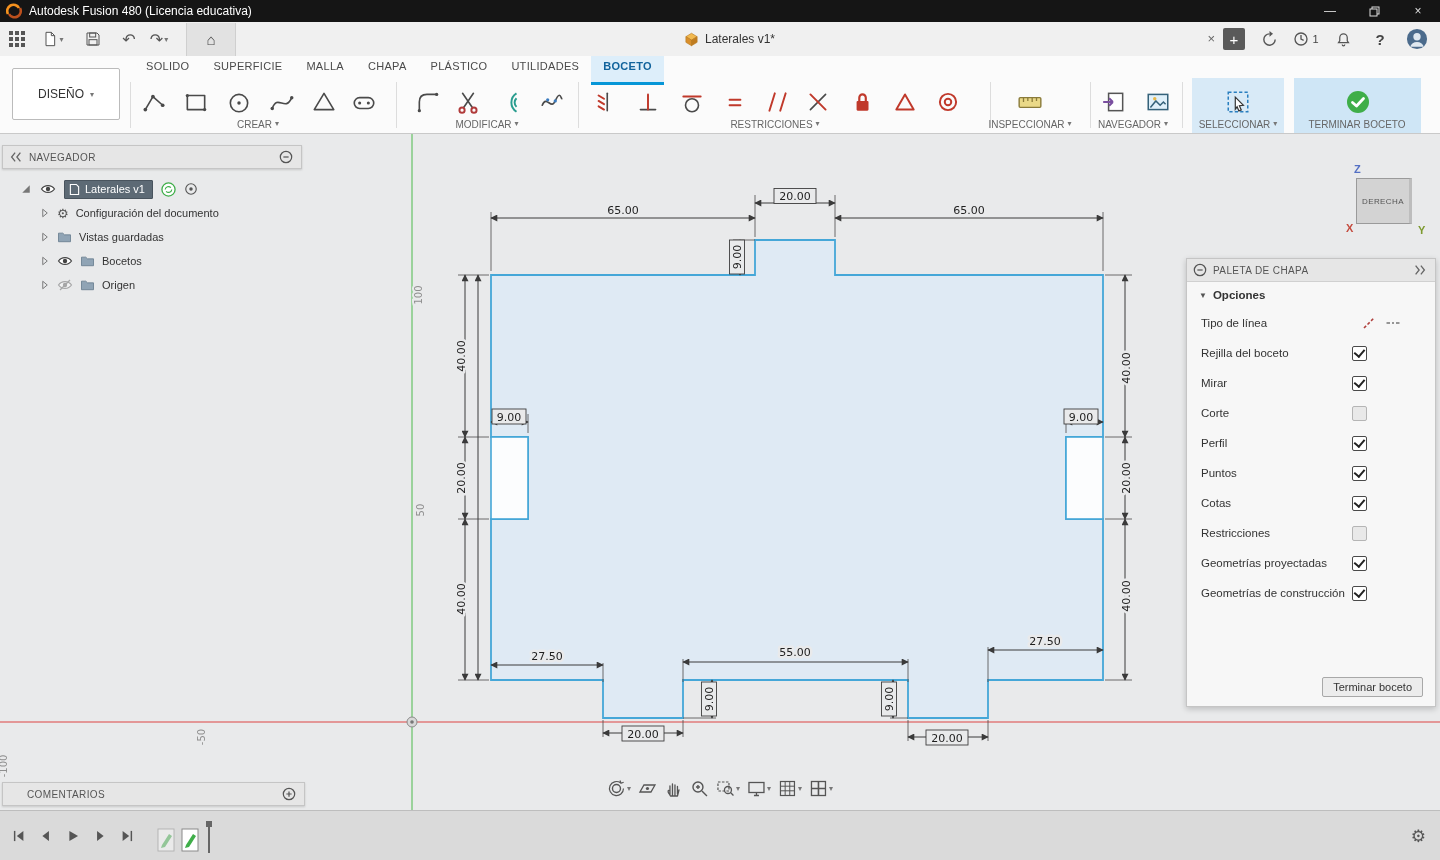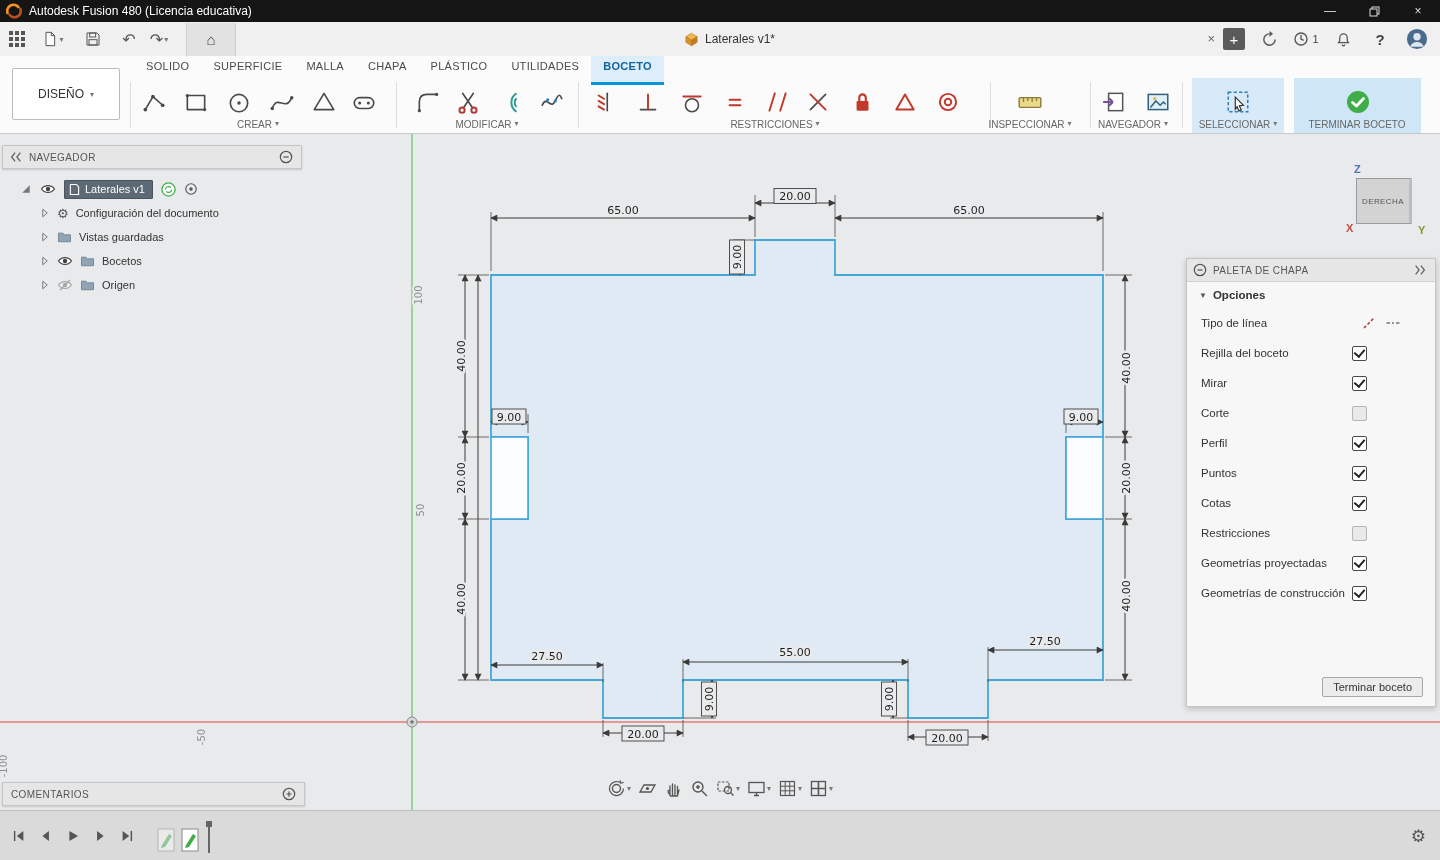--- a/index.html
+++ b/index.html
@@ -713,21 +713,21 @@
       </span>
   </div>
 
   <div class="pfooter">
     <button class="pbtn">Terminar boceto</button>
   </div>
 </div>
 
 <div class="comments">
   <div class="panelhead">
-    <span style="margin-left:8px">COMENTARIOS</span>
+    <span style="margin-left:24px">COMENTARIOS</span>
     <svg width="14" height="14" viewBox="0 0 16 16" style="margin-left:auto;margin-right:8px">
       <circle cx="8" cy="8" r="6.5" fill="none" stroke="#555" stroke-width="1.4"></circle>
         <path d="M5 8 H11 M8 5 V11" stroke="#555" stroke-width="1.4"></path>
     </svg>
   </div>
 </div>
 
 <div class="viewtb">
   <div class="vbtn">
     <svg viewBox="0 0 19 19">

